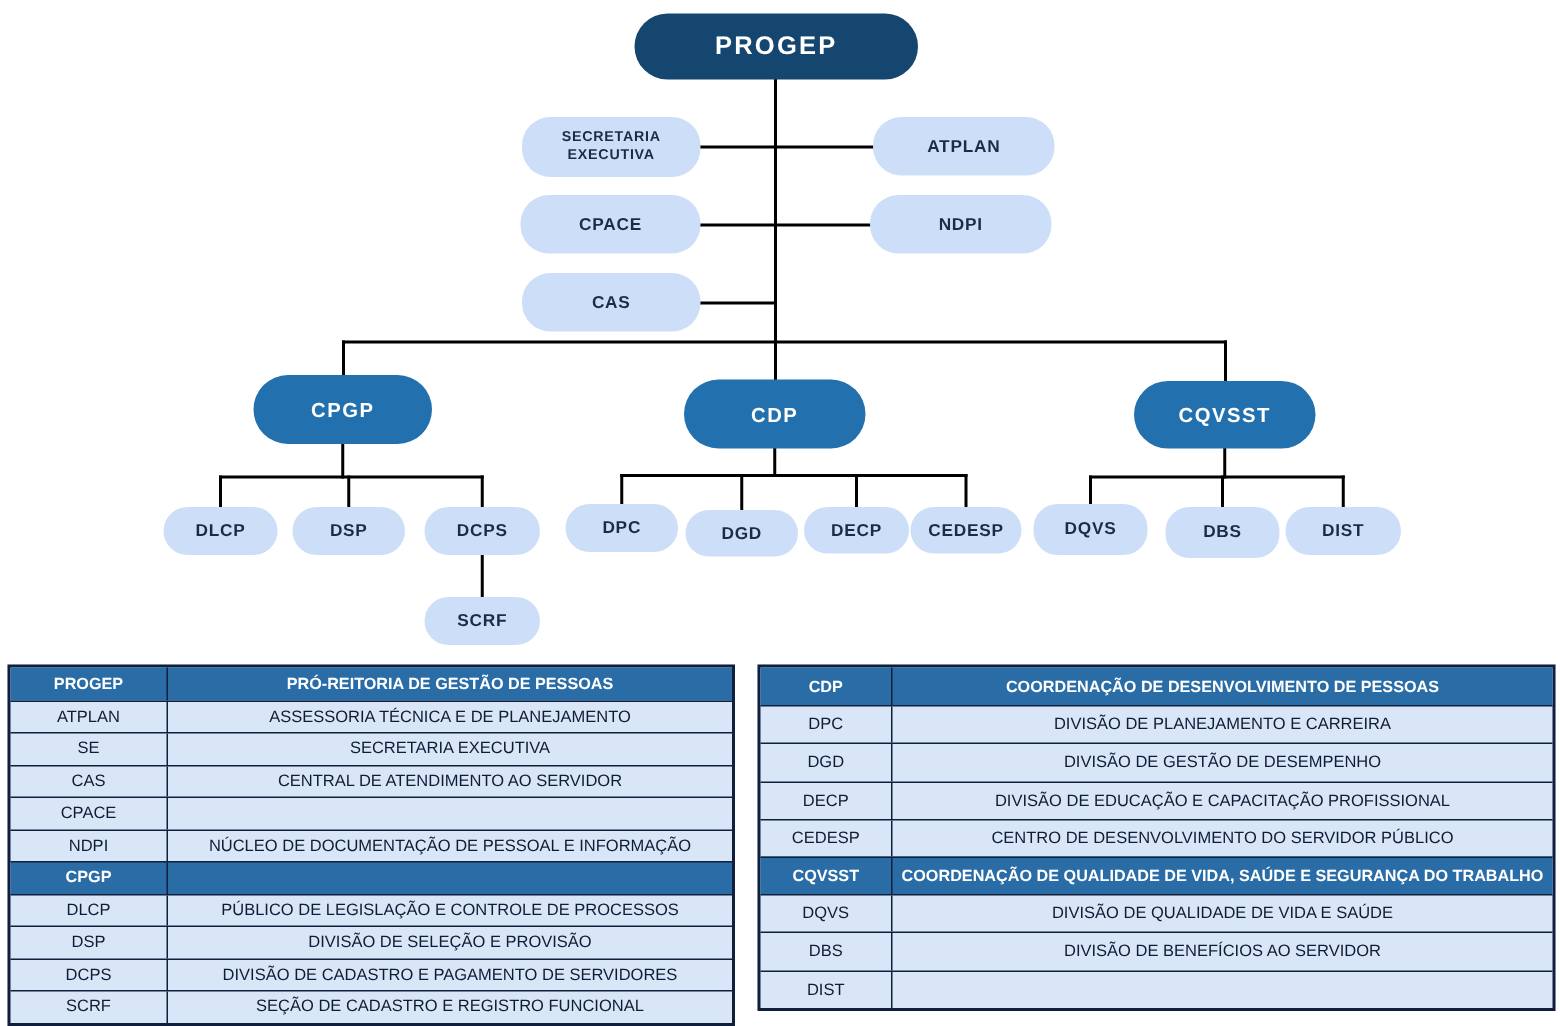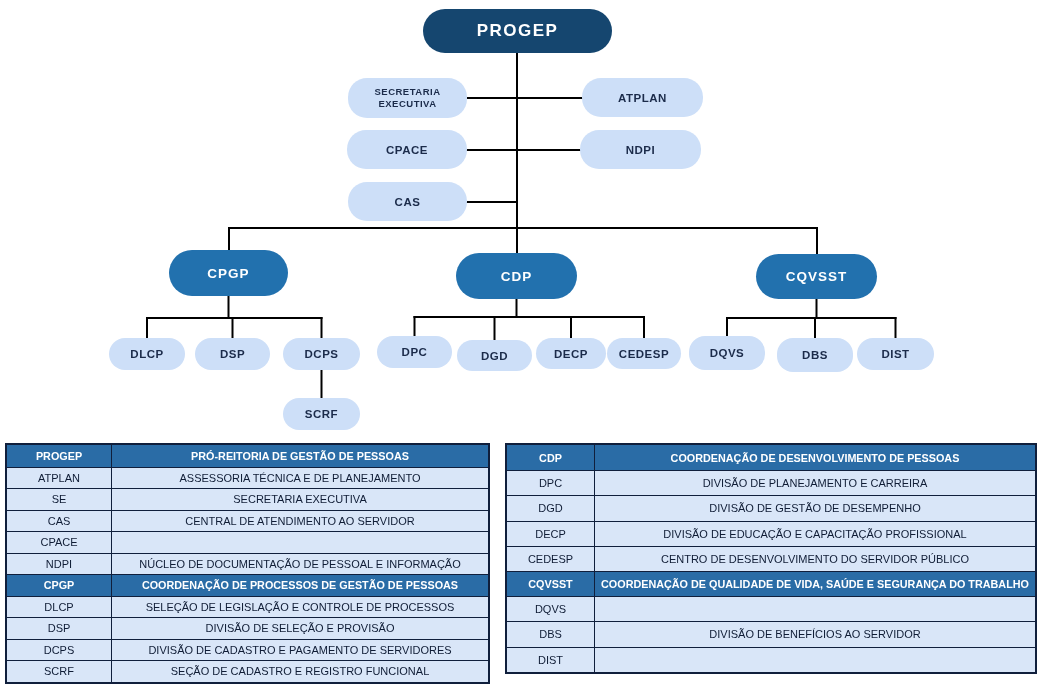--- a/index.html
+++ b/index.html
@@ -116,25 +116,24 @@
     </div>
     <div class="trow">
       <div class="tcell code">CPACE</div>
     </div>
     <div class="trow">
       <div class="tcell code">NDPI</div>
       <div class="tcell desc">NÚCLEO DE DOCUMENTAÇÃO DE PESSOAL E INFORMAÇÃO</div>
     </div>
     <div class="trow header">
       <div class="tcell code">CPGP</div>
-      <div class="tcell desc">COORDENAÇÃO DE PROCESSOS DE GESTÃO DE PESSOAS</div>
     </div>
     <div class="trow">
       <div class="tcell code">DLCP</div>
-      <div class="tcell desc">SELEÇÃO DE LEGISLAÇÃO E CONTROLE DE PROCESSOS</div>
+      <div class="tcell desc">PÚBLICO DE LEGISLAÇÃO E CONTROLE DE PROCESSOS</div>
     </div>
     <div class="trow">
       <div class="tcell code">DSP</div>
       <div class="tcell desc">DIVISÃO DE SELEÇÃO E PROVISÃO</div>
     </div>
     <div class="trow">
       <div class="tcell code">DCPS</div>
       <div class="tcell desc">DIVISÃO DE CADASTRO E PAGAMENTO DE SERVIDORES</div>
     </div>
     <div class="trow">
@@ -163,20 +162,21 @@
     <div class="trow">
       <div class="tcell code">CEDESP</div>
       <div class="tcell desc">CENTRO DE DESENVOLVIMENTO DO SERVIDOR PÚBLICO</div>
     </div>
     <div class="trow header">
       <div class="tcell code">CQVSST</div>
       <div class="tcell desc">COORDENAÇÃO DE QUALIDADE DE VIDA, SAÚDE E SEGURANÇA DO TRABALHO</div>
     </div>
     <div class="trow">
       <div class="tcell code">DQVS</div>
+      <div class="tcell desc">DIVISÃO DE QUALIDADE DE VIDA E SAÚDE</div>
     </div>
     <div class="trow">
       <div class="tcell code">DBS</div>
       <div class="tcell desc">DIVISÃO DE BENEFÍCIOS AO SERVIDOR</div>
     </div>
     <div class="trow">
       <div class="tcell code">DIST</div>
     </div>
   </div>
 

